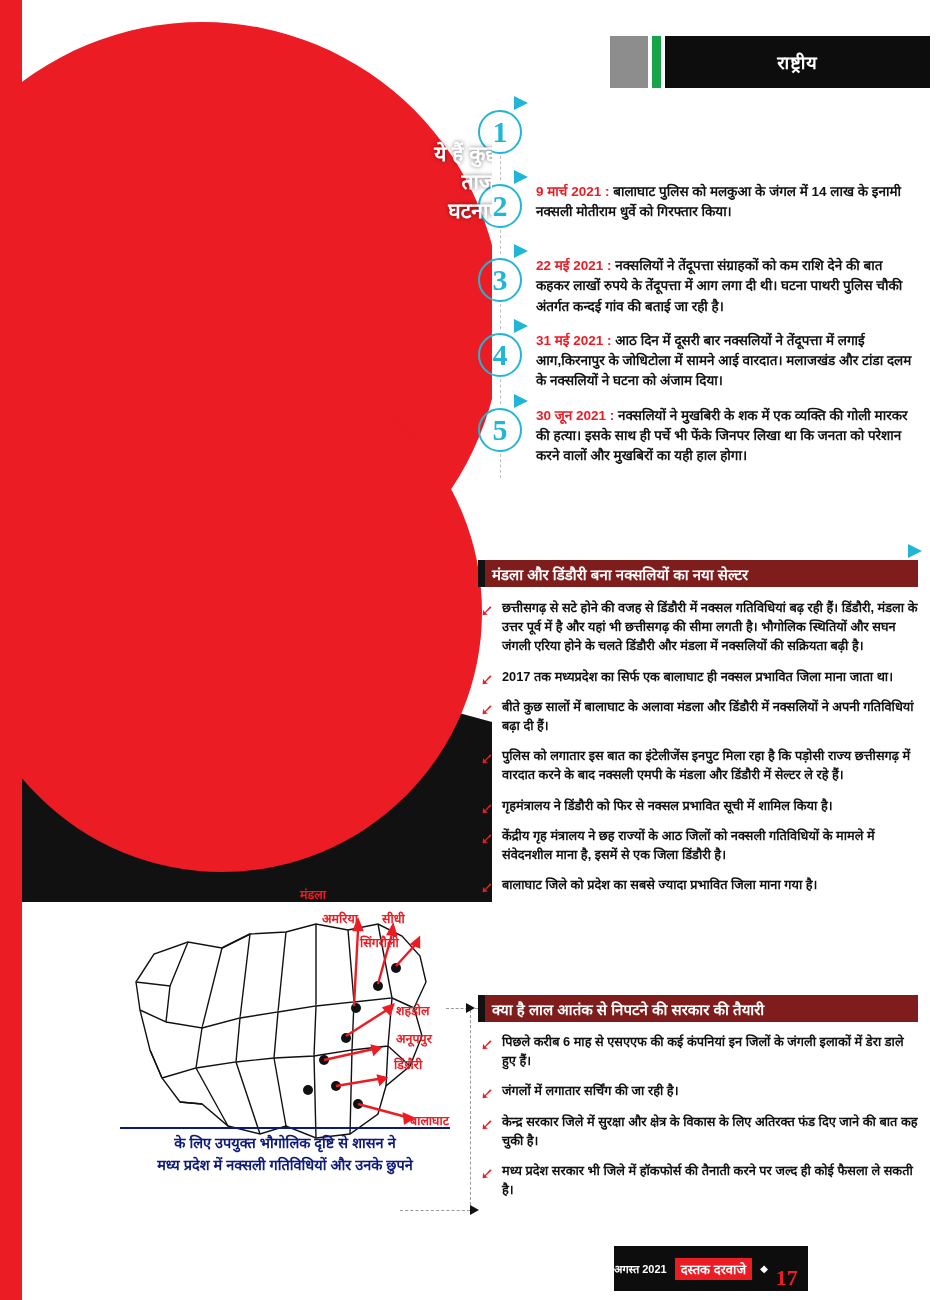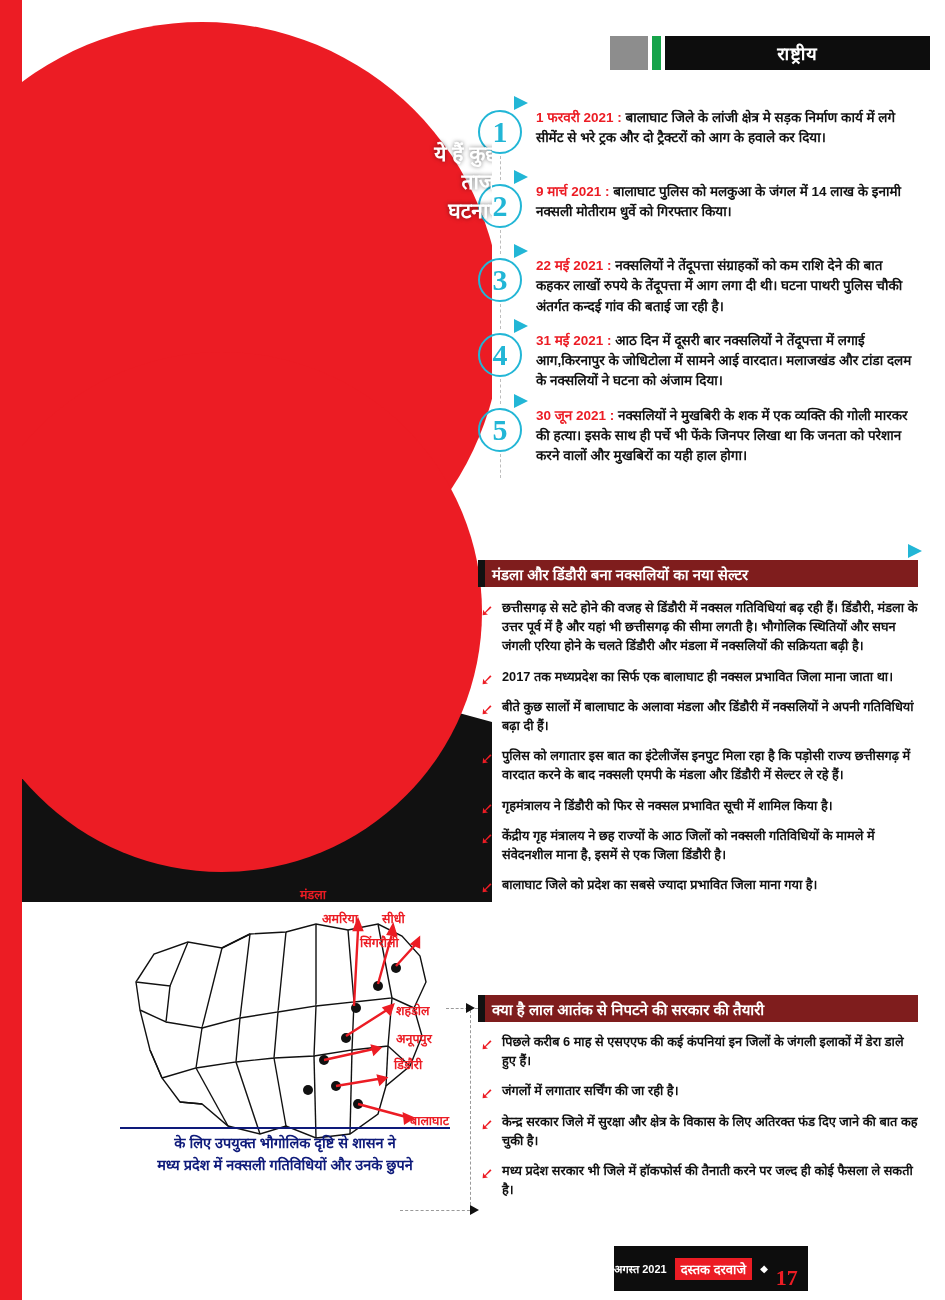--- a/index.html
+++ b/index.html
@@ -15,21 +15,21 @@
     position: absolute; inset: 0;
     background: #fff;
   }
   
   .left-edge {
     position:absolute; left:0; top:0; width:22px; height:1300px;
     background:#ec1c24;
   }
   
   .hdr-wrap {
-    position:absolute; left:610px; top:36px; width:320px; height:34px;
+    position:absolute; left:610px; top:36px; width:320px; height:52px;
     display:flex; align-items:stretch;
   }
   .hdr-gray { width:38px; background:#8d8d8d; }
   .hdr-green { width:9px; background:#16a34a; margin-left:4px;}
   .hdr-black { flex:1; background:#0d0d0d; display:flex; align-items:center; justify-content:center; margin-left:4px;}
   .hdr-black span { color:#fff; font-size:18px; font-weight:bold; letter-spacing:1px;}
   
   .art {
     position:absolute; left:22px; top:22px; width:470px; height:880px;
     overflow:hidden;
@@ -193,24 +193,20 @@
 
   <div class="events">
 
     <div class="event">
       <div class="ev-num">
         <div class="circ"></div>
         <div class="txt">1</div>
         <div class="ev-arrow"></div>
       </div>
       <div class="ev-line"></div>
-      <div class="ev-text">
-        <span class="ev-date">1 फरवरी 2021 :</span>
-        <span>बालाघाट जिले के लांजी क्षेत्र मे सड़क निर्माण कार्य में लगे सीमेंट से भरे ट्रक और दो ट्रैक्टरों को आग के हवाले कर दिया।</span>
-      </div>
     </div>
 
     <div class="event">
       <div class="ev-num">
         <div class="circ"></div>
         <div class="txt">2</div>
         <div class="ev-arrow"></div>
       </div>
       <div class="ev-line"></div>
       <div class="ev-text">

